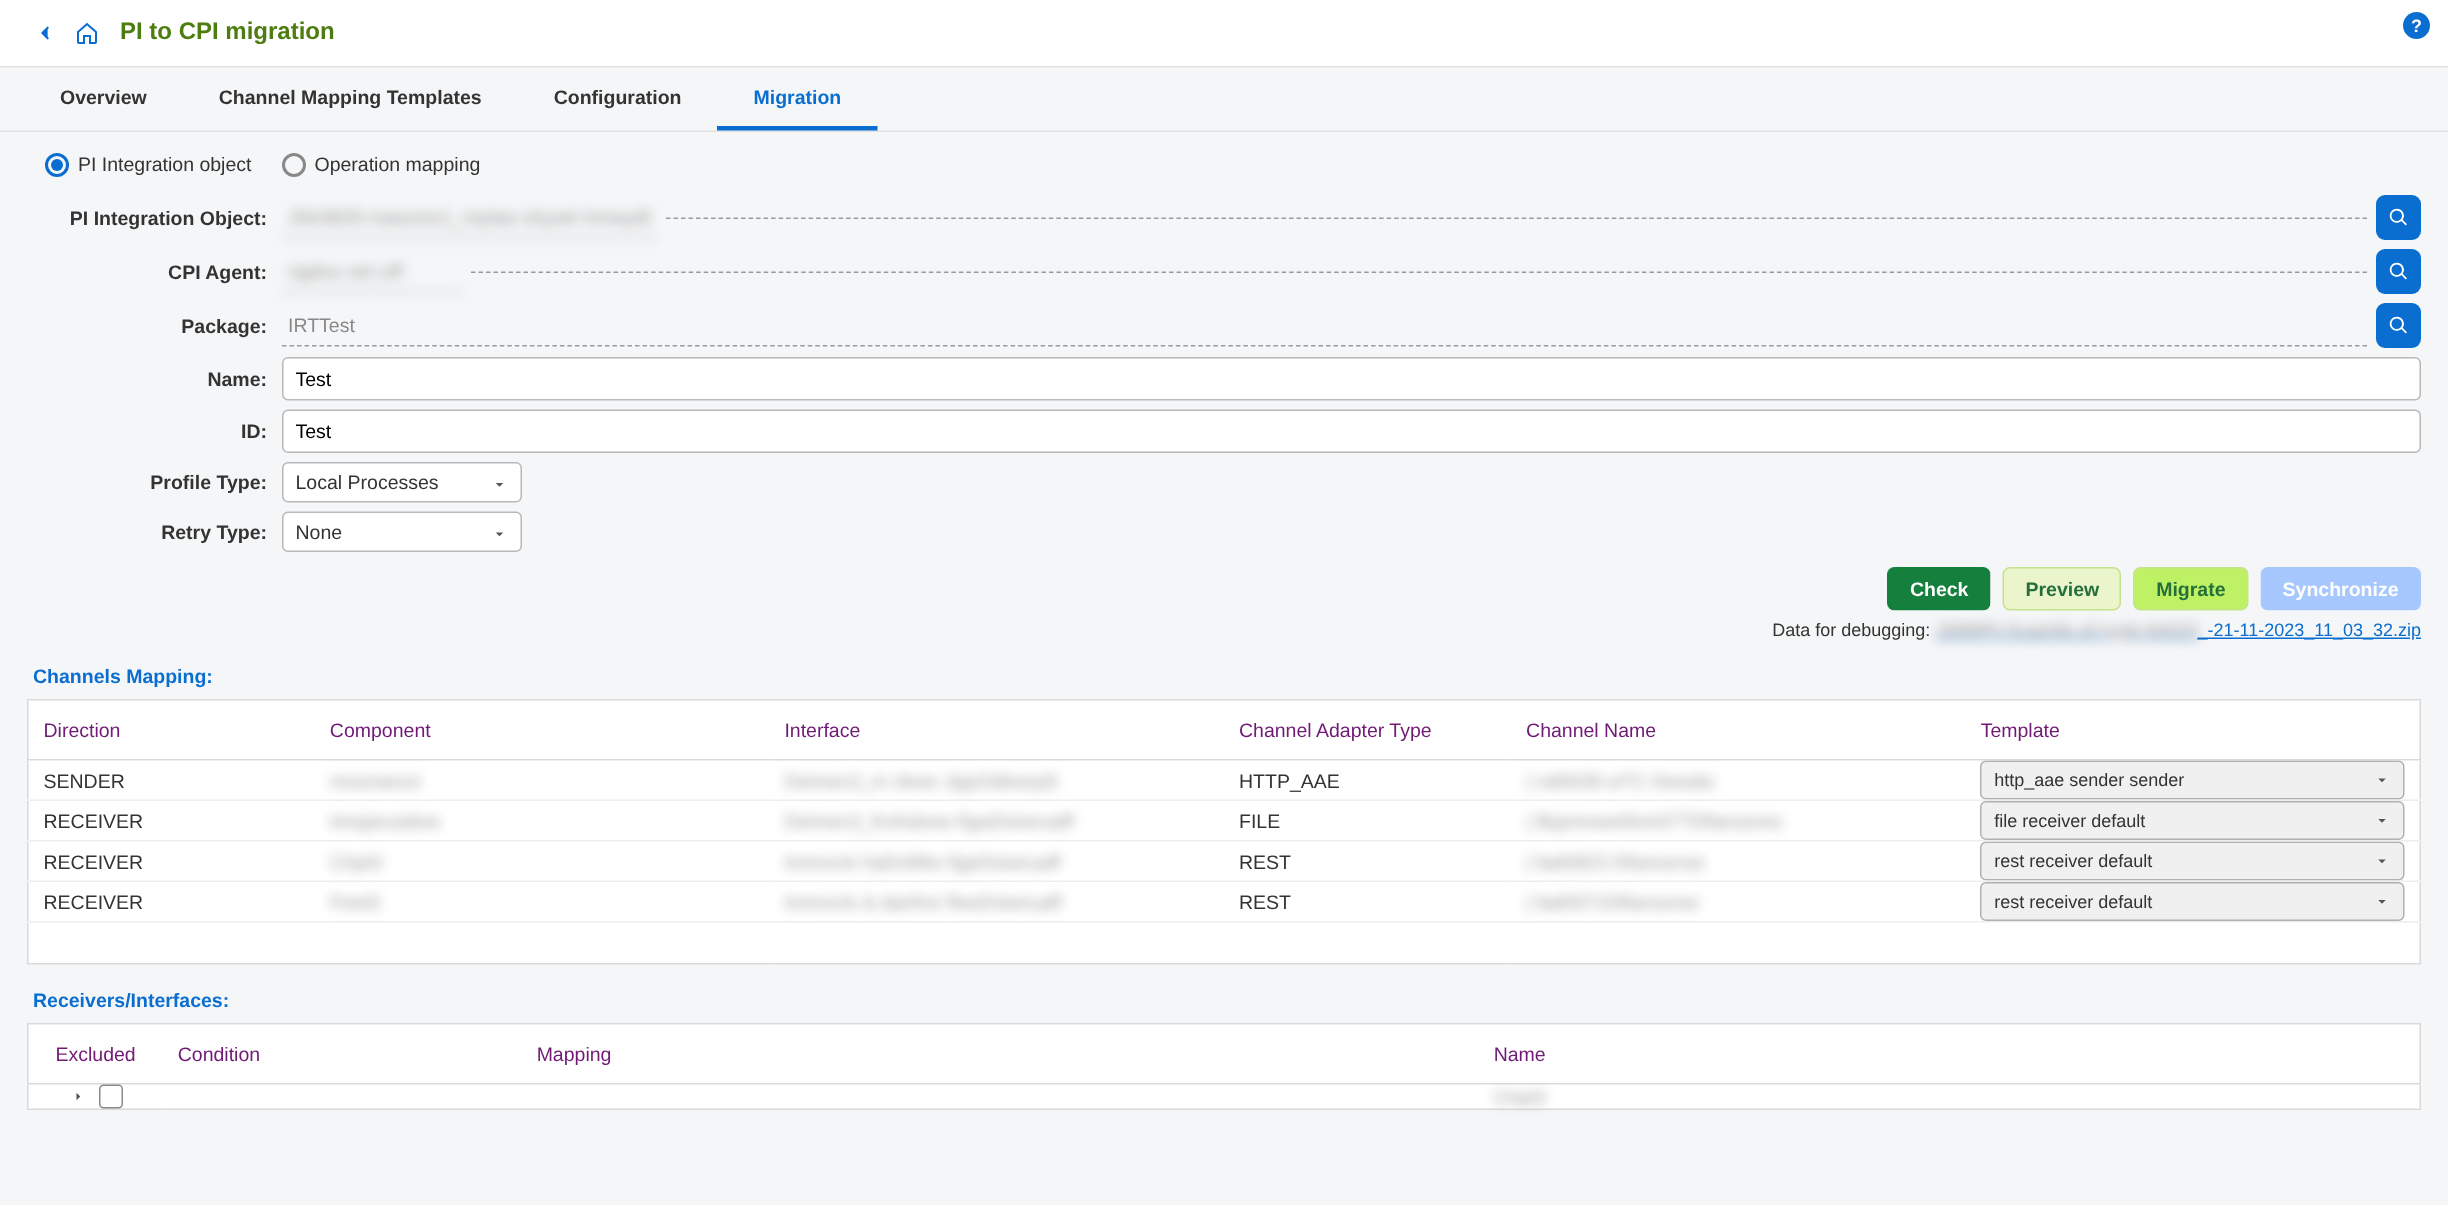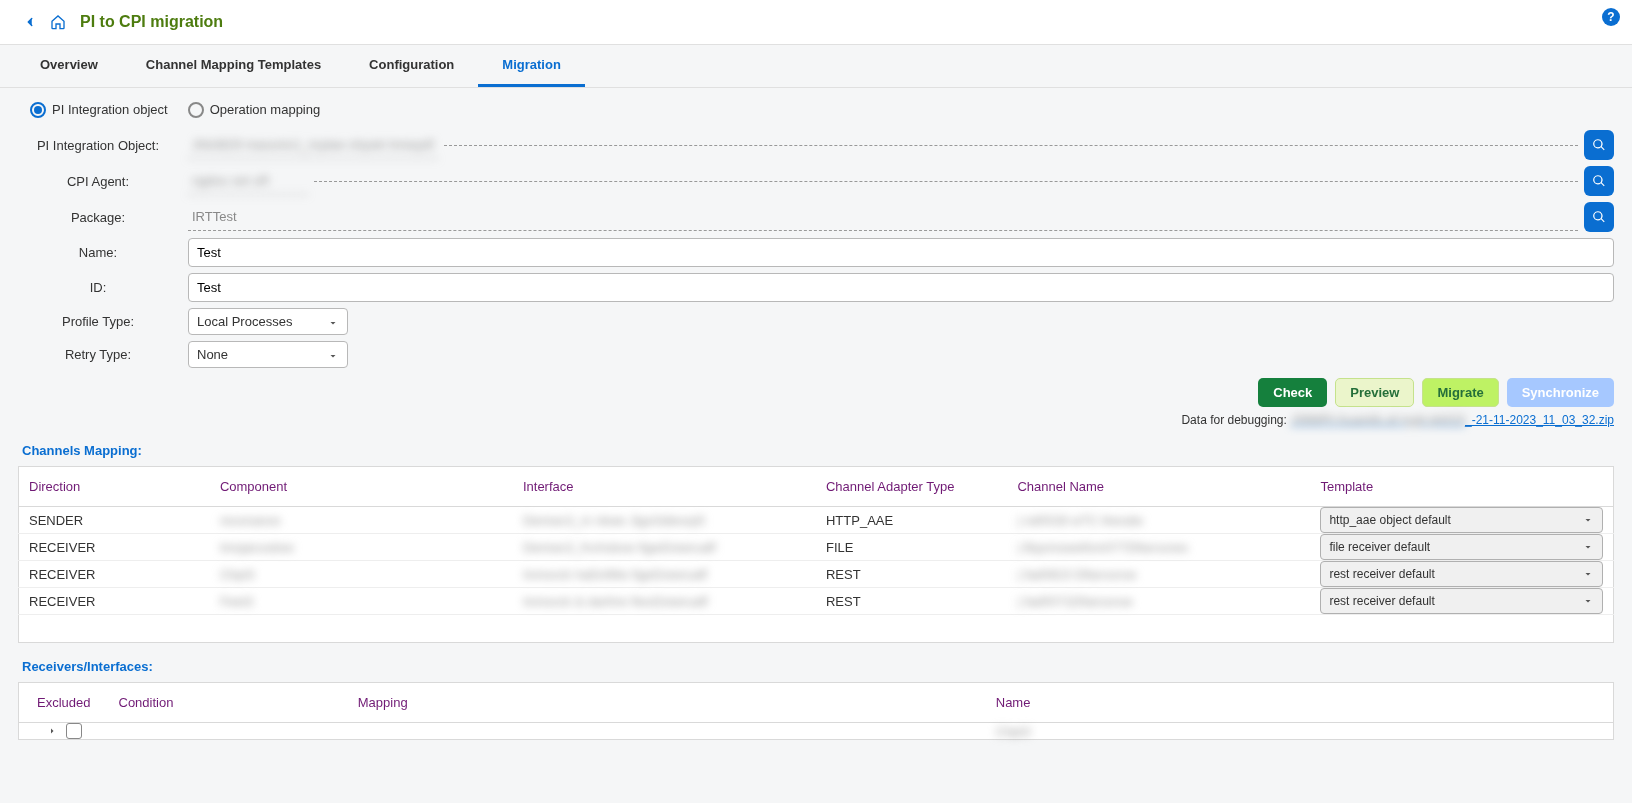--- a/index.html
+++ b/index.html
@@ -12,21 +12,21 @@
   .tabs { display: flex; background: #f5f6f7; border-bottom: 1px solid #e0e0e0; padding: 0 16px; }
   .tab { padding: 12px 24px; font-size: 13px; font-weight: 600; color: #333; cursor: pointer; border-bottom: 3px solid transparent; }
   .tab.active { color: #0a6ed1; border-bottom-color: #0a6ed1; }
   .content { padding: 14px 18px; }
   .radio-row { display: flex; gap: 20px; margin-bottom: 12px; padding-left: 12px; }
   .radio-item { display: flex; align-items: flex-start; gap: 6px; cursor: pointer; }
   .radio { width: 16px; height: 16px; border: 2px solid #0a6ed1; border-radius: 50%; display: flex; align-items: center; justify-content: center; }
   .radio.unselected { border-color: #888; }
   .radio .dot { width: 8px; height: 8px; background: #0a6ed1; border-radius: 50%; }
   .form-row { display: flex; align-items: center; margin-bottom: 6px; }
-  .form-label { width: 170px; text-align: center; padding-right: 10px; font-size: 13px; color: #333; font-weight: 400; }
+  .form-label { width: 170px; text-align: right; padding-right: 10px; font-size: 13px; color: #333; font-weight: 700; }
   .form-field { flex: 1; display: flex; align-items: center; gap: 6px; }
   .input-dashed { flex: 1; border: none; border-bottom: 1px dashed #999; padding: 6px 4px; font-size: 13px; background: transparent; color: #888; }
   .input-box { flex: 1; border: 1px solid #b8b8b8; border-radius: 4px; padding: 6px 8px; font-size: 13px; background: #fff; }
   .search-btn { width: 30px; height: 30px; background: #0a6ed1; border-radius: 6px; display: flex; align-items: center; justify-content: center; cursor: pointer; }
   .search-btn svg { fill: #fff; width: 14px; height: 14px; }
   .select { width: 160px; border: 1px solid #b8b8b8; border-radius: 4px; padding: 5px 8px; background: #fff; font-size: 13px; display: flex; justify-content: space-between; align-items: flex-end; cursor: pointer; }
   .blur { filter: blur(4px); color: #999; }
   .btn-row { display: flex; justify-content: flex-end; gap: 8px; margin-top: 10px; }
   .btn { padding: 6px 14px; border-radius: 5px; font-size: 13px; font-weight: 600; cursor: pointer; border: 1px solid transparent; }
   .btn-check { background: #15803d; color: #fff; }
@@ -193,21 +193,21 @@
       </thead>
       <tbody id="channels-body">
           <tr>
             <td>SENDER</td>
             <td><span class="blur">resonance</span></td>
             <td><span class="blur">Demwc3_m nkwe JigsOdiesrp5</span></td>
             <td>HTTP_AAE</td>
             <td><span class="blur">| nd0028 wTC thesdw</span></td>
             <td>
               <div class="tmpl-select">
-                <span>http_aae object default</span>
+                <span>http_aae sender sender</span>
                 <svg class="chevron" viewBox="0 0 24 24">
                   <path fill="#555" d="M7 10l5 5 5-5z"></path>
                 </svg>
               </div>
             </td>
           </tr>
           <tr>
             <td>RECEIVER</td>
             <td><span class="blur">tmojarusdow</span></td>
             <td><span class="blur">Demwc3_froAsbow figwDsiwruaff</span></td>

